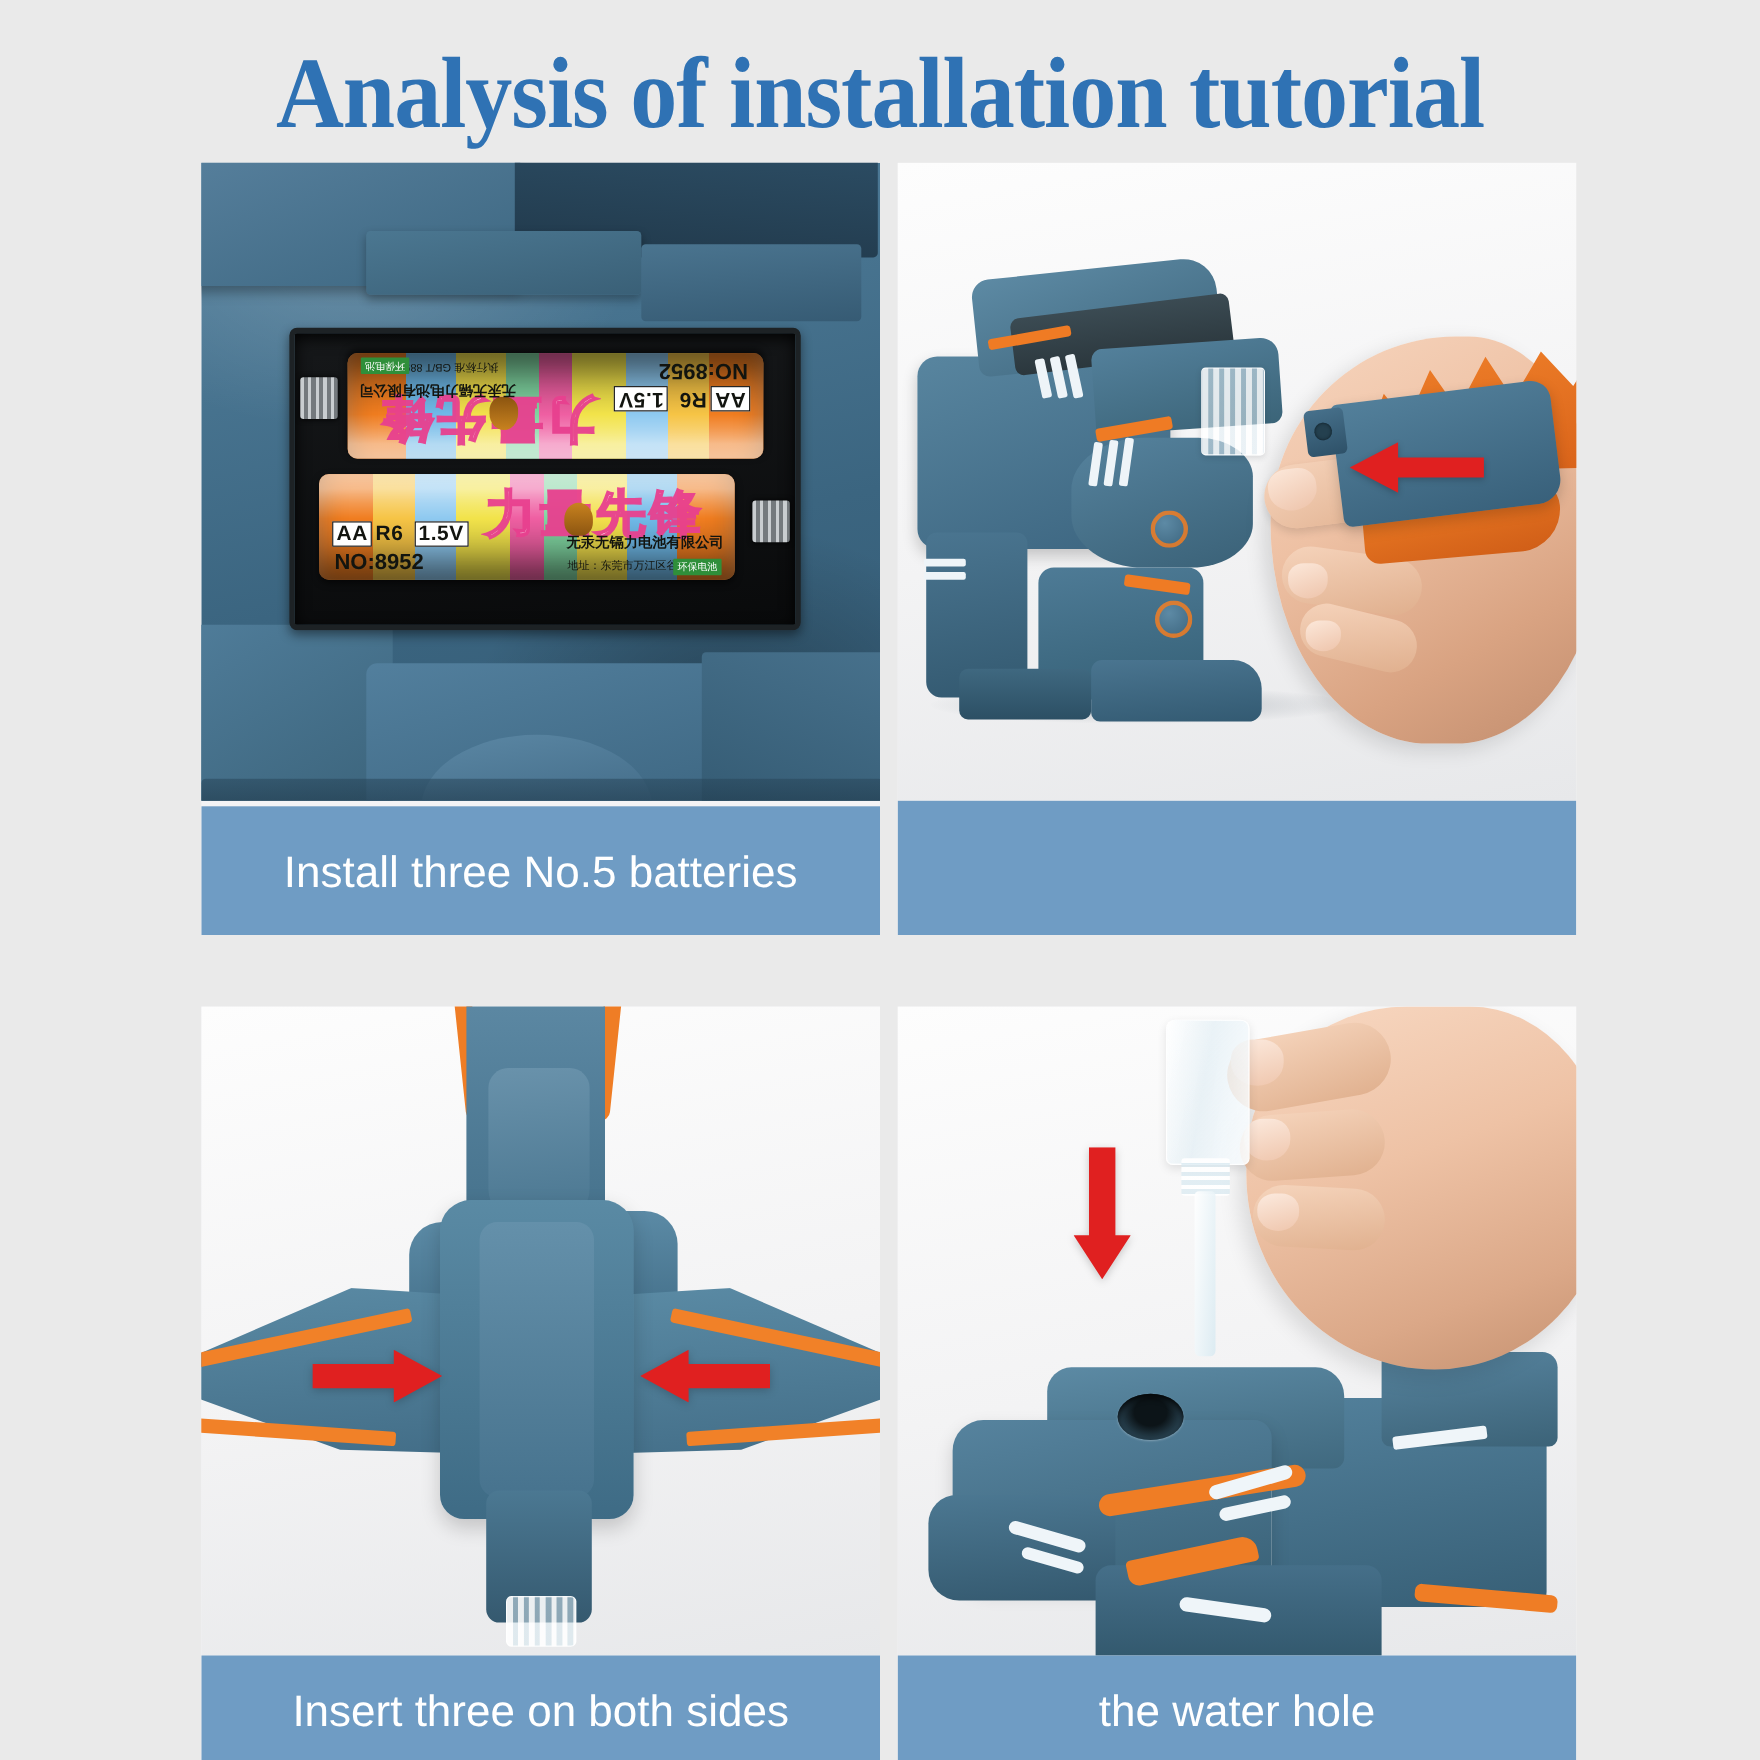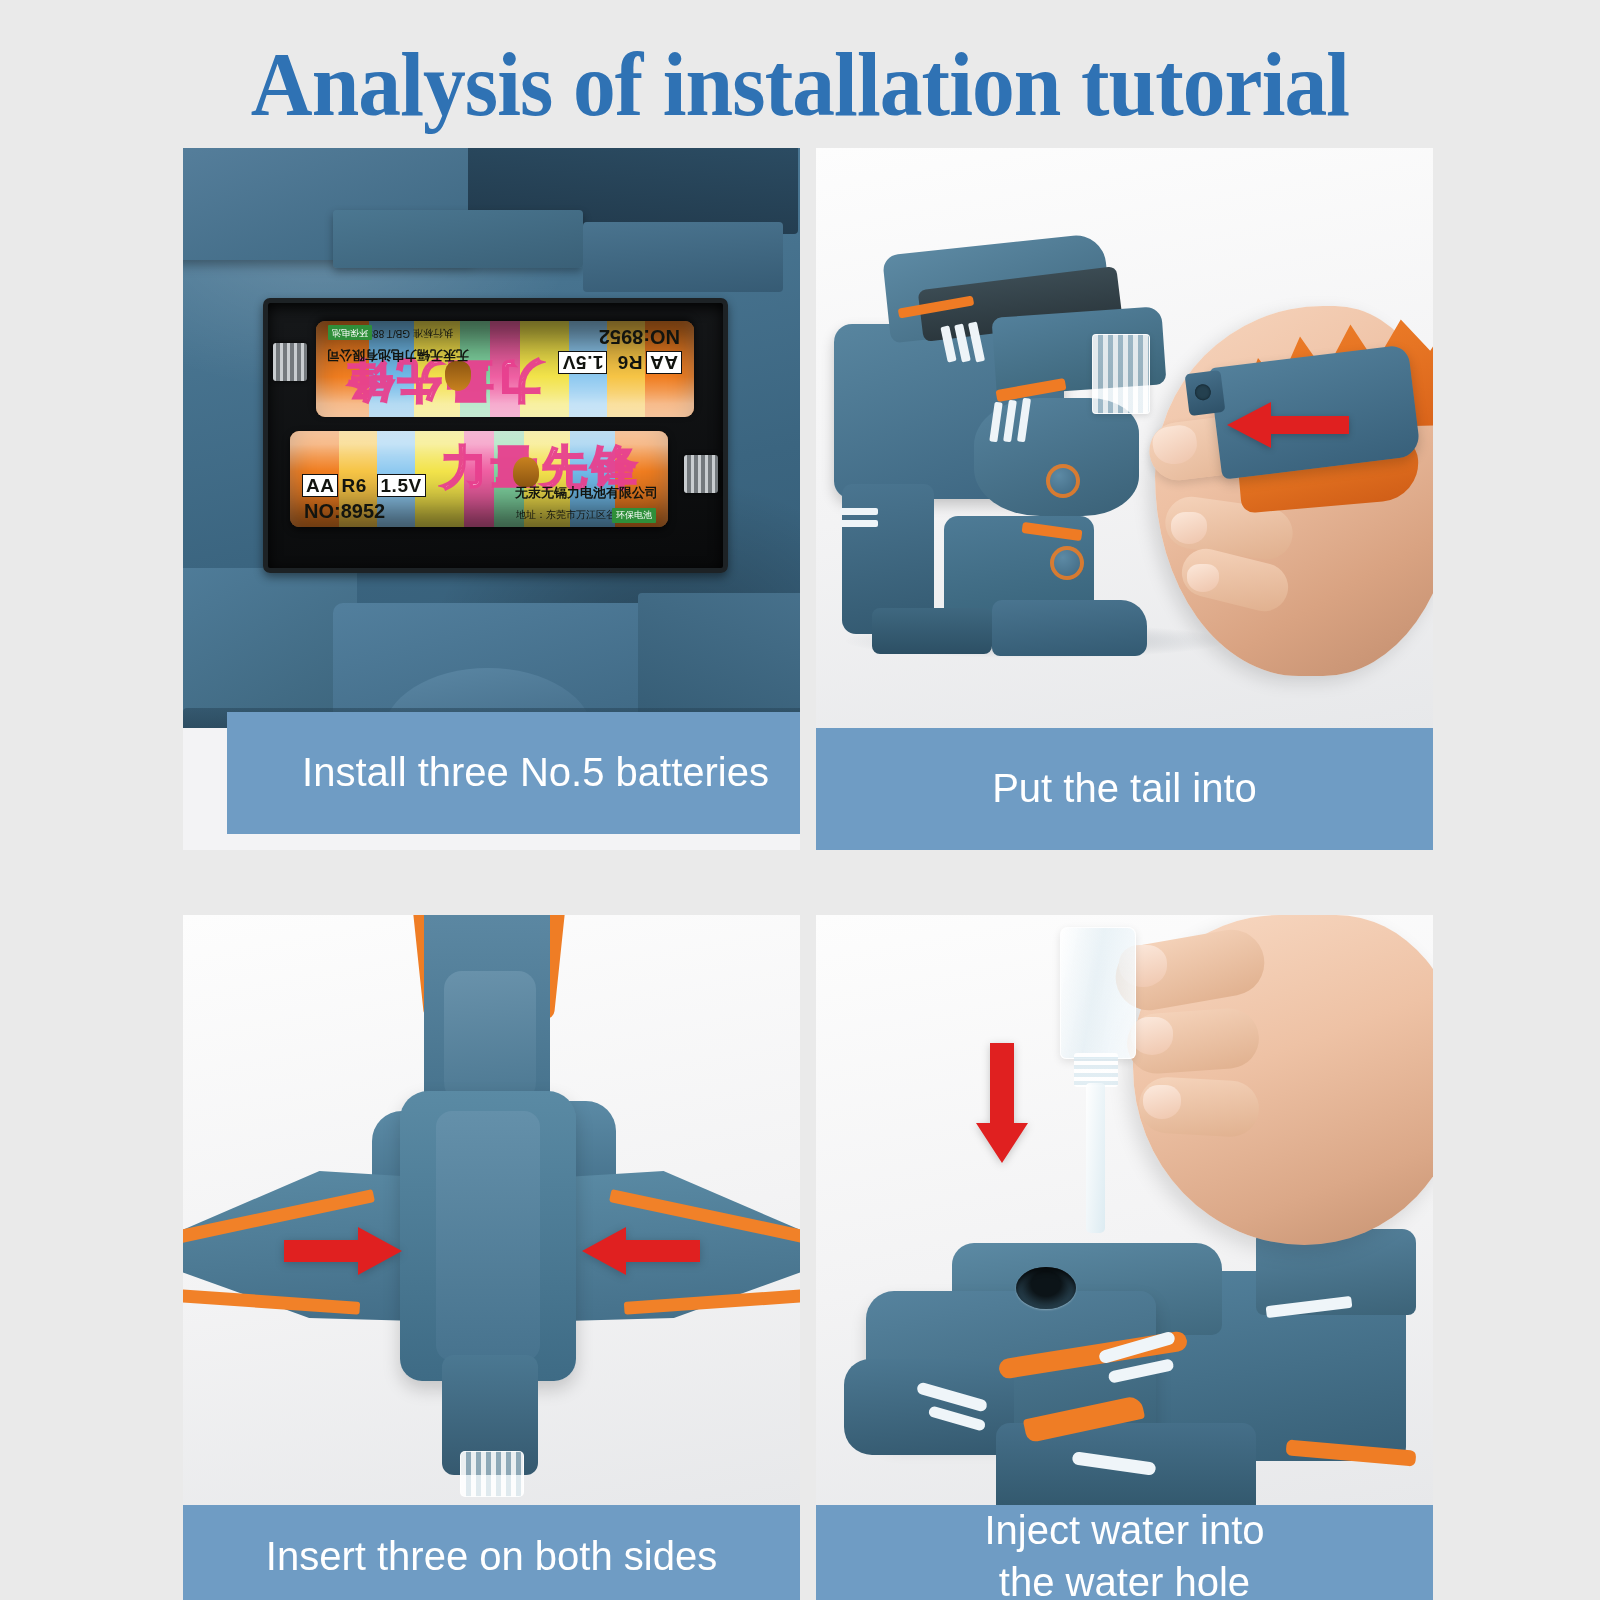--- a/index.html
+++ b/index.html
@@ -56,21 +56,21 @@
     color:#ffffff;
     font-size:40px;
     line-height:1.28;
     display:flex;
     align-items:center;
     justify-content:center;
     text-align:center;
     box-sizing:border-box;
     padding:0 14px;
   }
-  .c-tl .caption{top:564px;height:122px;margin-left:44px;}
+  .c-tl .caption{top:585px;height:122px;}
   .c-tr .caption{top:580px;height:122px;}
   .c-bl .caption{top:590px;height:103px;}
   .c-br .caption{top:590px;height:103px;}
   .caption span{display:block;}
   .batt-shell{
     position:absolute;left:0;top:0;right:0;bottom:0;
     background:
       radial-gradient(ellipse 60% 40% at 22% 14%, rgba(255,255,255,.16), transparent 70%),
       radial-gradient(ellipse 55% 45% at 78% 88%, rgba(0,0,0,.30), transparent 70%),
       linear-gradient(168deg,#53819f 0%,#47738f 30%,#3b6580 60%,#335a74 100%);
@@ -374,21 +374,20 @@
           <div class="tail-body"></div>
           <div class="tail-peg"></div>
           <svg class="arrow-left" viewBox="0 0 126 52">
             <path d="M46 4 L46 18 L124 18 L124 36 L46 36 L46 50 L2 27 Z" fill="#e02020"></path>
           </svg>
         </div>
       </div>
     </div>
     <div class="caption">
       <div>
-        <span>Put the tail into</span>
       </div>
     </div>
   </div>
 
   <div class="card c-bl">
     <div class="photo">
       <div class="bg-white"></div>
       <div class="jet">
         <div class="neck-o neck-oL"></div>
           <div class="neck-o neck-oR"></div>
@@ -463,19 +462,18 @@
         <div class="bottle-neck"></div>
         <div class="bottle-tip"></div>
       </div>
 
       <svg class="arrow-down" viewBox="0 0 52 120">
         <path d="M14 0 L38 0 L38 80 L52 80 L26 120 L0 80 L14 80 Z" fill="#e02020"></path>
       </svg>
     </div>
     <div class="caption">
       <div>
-        <span>Inject water into</span>
         <span>the water hole</span>
       </div>
     </div>
   </div>
 
 </div>
 
 </body></html>

